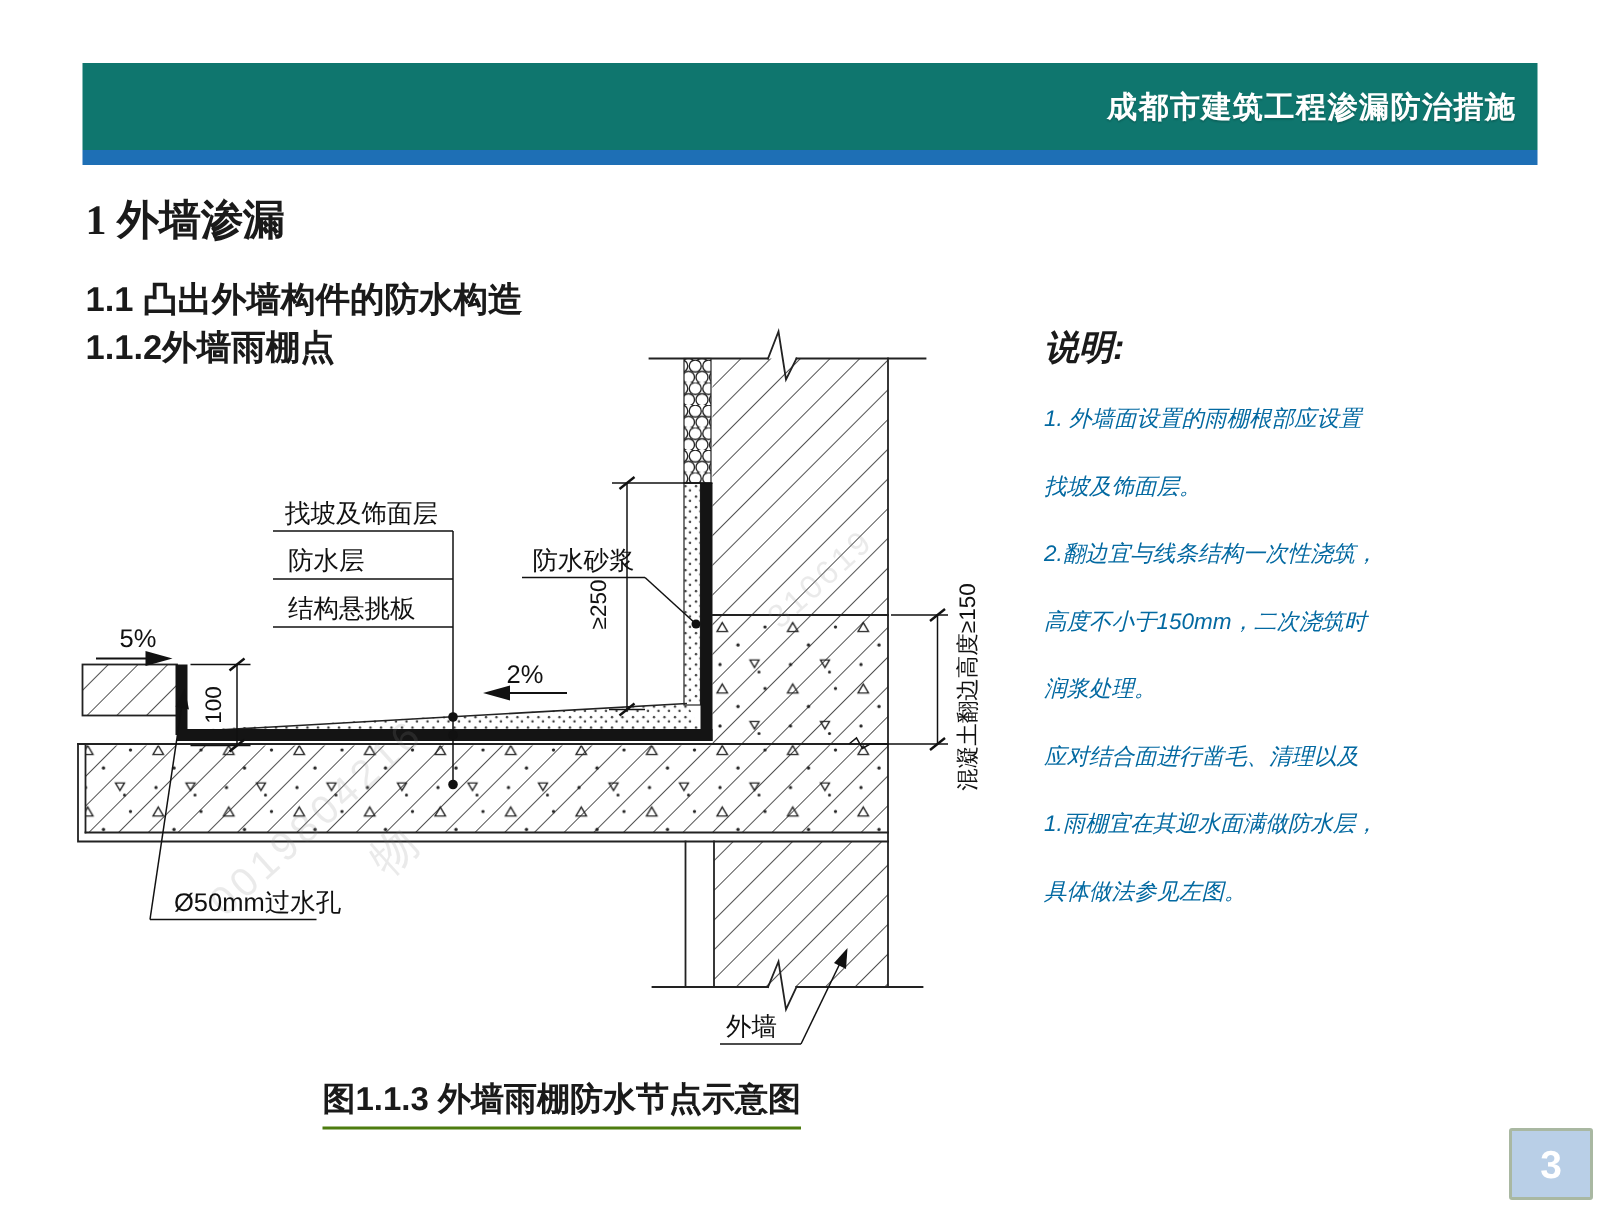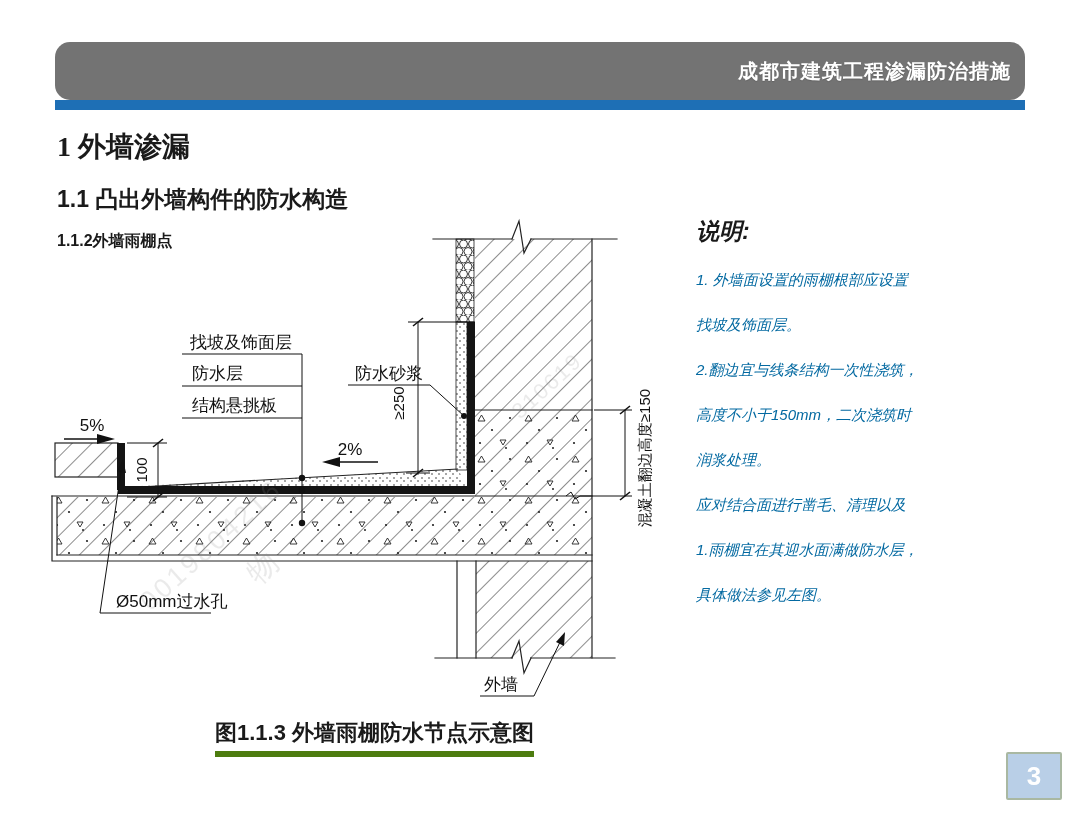--- a/index.html
+++ b/index.html
@@ -12,44 +12,44 @@
     position:absolute;left:55px;top:42px;width:970px;height:58px;
     display:flex;align-items:center;justify-content:flex-end;
   }
   .header-bar .htitle{
     color:#ffffff;font-size:20px;font-weight:bold;letter-spacing:1px;
     padding-right:14px;text-shadow:0 1px 1px rgba(0,0,0,0.15);
   }
   .header-stripe{position:absolute;left:55px;top:100px;width:970px;height:10px;}
   .t-h1{position:absolute;left:57px;top:128px;font-size:28px;font-weight:bold;font-family:Liberation Serif, serif;}
   .t-h2{position:absolute;left:57px;top:184px;font-size:23px;font-weight:bold;}
-  .t-h3{position:absolute;left:57px;top:231px;font-size:16px;font-weight:bold;}
+  .t-h3{position:absolute;left:57px;top:216px;font-size:23px;font-weight:bold;}
   .notes{position:absolute;left:696px;top:216px;width:360px;font-style:italic;}
   .notes .nh{font-size:23px;font-weight:bold;margin-bottom:10px;}
   .notes .nl{font-size:15px;line-height:45px;white-space:nowrap;color:#0369a1;}
   .caption{
     position:absolute;left:215px;top:718px;font-size:22px;font-weight:bold;
-    border-bottom:6px solid #4d7c0f;padding-bottom:3px;
+    border-bottom:2px solid #4d7c0f;padding-bottom:3px;
   }
   .page-badge{
     position:absolute;left:1006px;top:752px;width:56px;height:48px;
     border:2px solid #a9b8a2;border-radius:2px;
     display:flex;align-items:center;justify-content:center;
     color:#ffffff;font-size:26px;font-weight:bold;box-sizing:border-box;
   }
   .diagram{position:absolute;left:40px;top:215px;width:650px;height:505px;}
   svg text{font-family:"Liberation Sans","DejaVu Sans",sans-serif;}
   .lbl{font-size:17px;fill:#111;}
   .dim{font-size:15px;fill:#111;}
   .wm{fill:#8a8a8a;opacity:0.17;}
 </style>
 </head>
 <body>
 
-<div class="header-bar" style="background:#737373;border-radius:15px;">
+<div class="header-bar" style="background:#0f766e;">
   <span class="htitle">成都市建筑工程渗漏防治措施</span>
 </div>
 <div class="header-stripe" style="background:#1E6FB5;"></div>
 
 <div class="t-h1">1 外墙渗漏</div>
 <div class="t-h2">1.1 凸出外墙构件的防水构造</div>
 <div class="t-h3">1.1.2外墙雨棚点</div>
 
 <div class="notes">
   <div class="nh">说明:</div>

